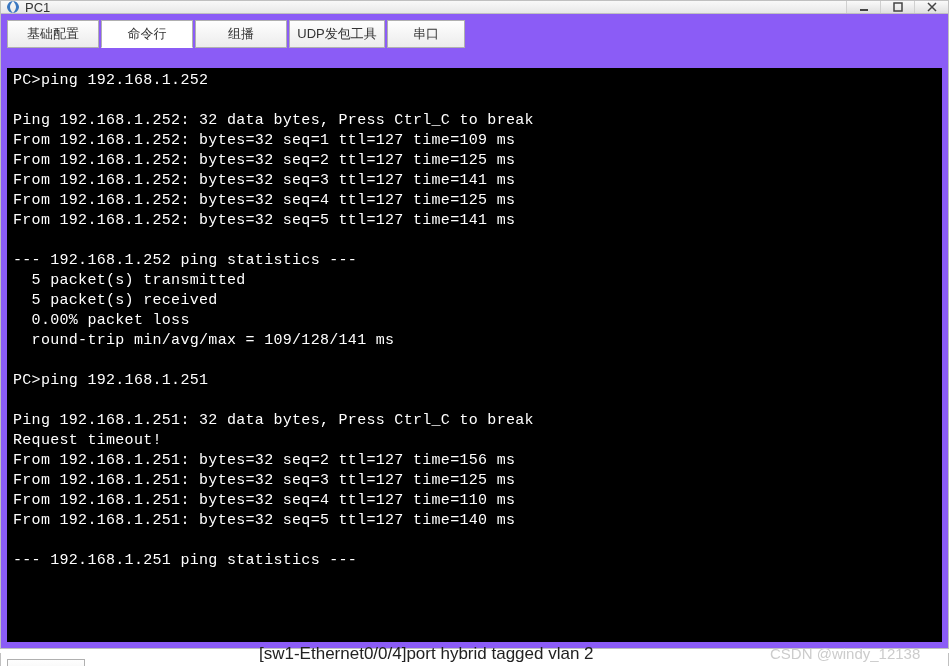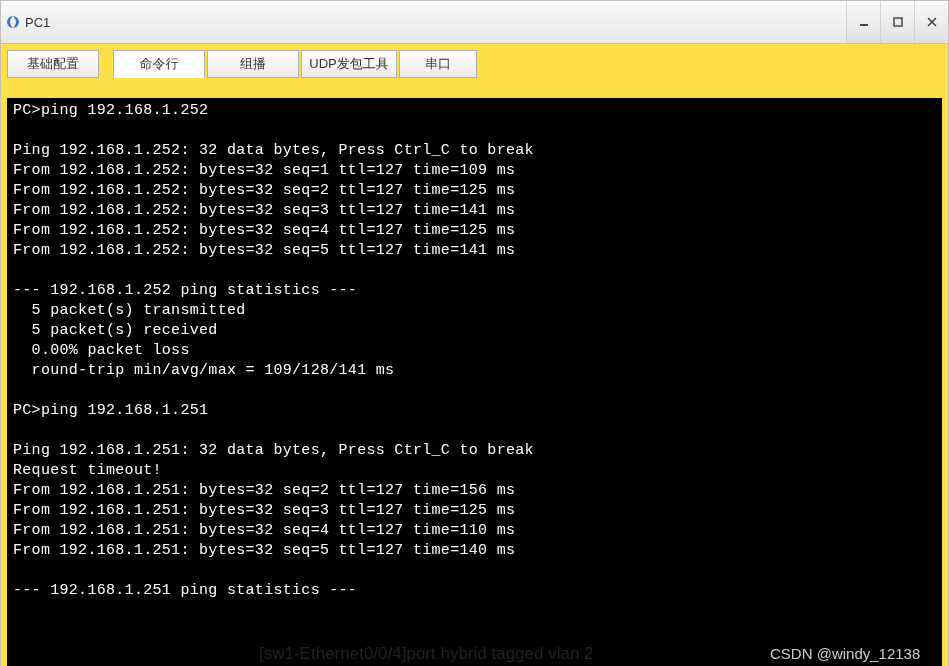--- a/index.html
+++ b/index.html
@@ -1,18 +1,18 @@
 <!DOCTYPE html>
 <html><head>
   <meta charset="utf-8">
   <style>
     * { margin: 0; padding: 0; box-sizing: border-box; }
     body { font-family: "Microsoft YaHei", Arial, sans-serif; background: #fff; width: 949px; height: 666px; overflow: hidden; }
     .titlebar {
-      height: 44px;
+      height: 14px;
       background: linear-gradient(#f9f9f9, #e8e8e8);
       border: 1px solid #c0c0c0;
       display: flex;
       align-items: center;
       padding: 0 4px;
       font-size: 13px;
       position: relative;
     }
     .app-icon {
       width: 16px; height: 16px;
@@ -32,42 +32,42 @@
       border-left: 1px solid #d0d0d0;
       font-size: 13px;
       color: #444;
       cursor: pointer;
       background: linear-gradient(#fafafa,#e0e0e0);
     }
     .main-window {
       border: 1px solid #c0c0c0;
       border-top: none;
       padding: 6px;
-      background: #fde047;
+      background: #8b5cf6;
     }
     .tabs {
       display: flex;
       margin-bottom: 2px;
     }
     .tab {
       border: 1px solid #b0b0b0;
       background: linear-gradient(#fefefe,#ececec);
       padding: 4px 0;
       font-size: 13px;
       color: #333;
       text-align: center;
       margin-right: 2px;
       cursor: pointer;
     }
     .tab.active {
       background: #fff;
       border-bottom: 1px solid #fff;
     }
     .tab.t1 { width: 92px; }
-    .tab.t2 { width: 92px; margin-left: 12px; }
+    .tab.t2 { width: 92px; }
     .tab.t3 { width: 92px; }
     .tab.t4 { width: 96px; }
     .tab.t5 { width: 78px; }
     .terminal {
       background: #000;
       color: #fff;
       font-family: "Courier New", monospace;
       font-size: 15px;
       line-height: 20px;
       padding: 3px 6px;

